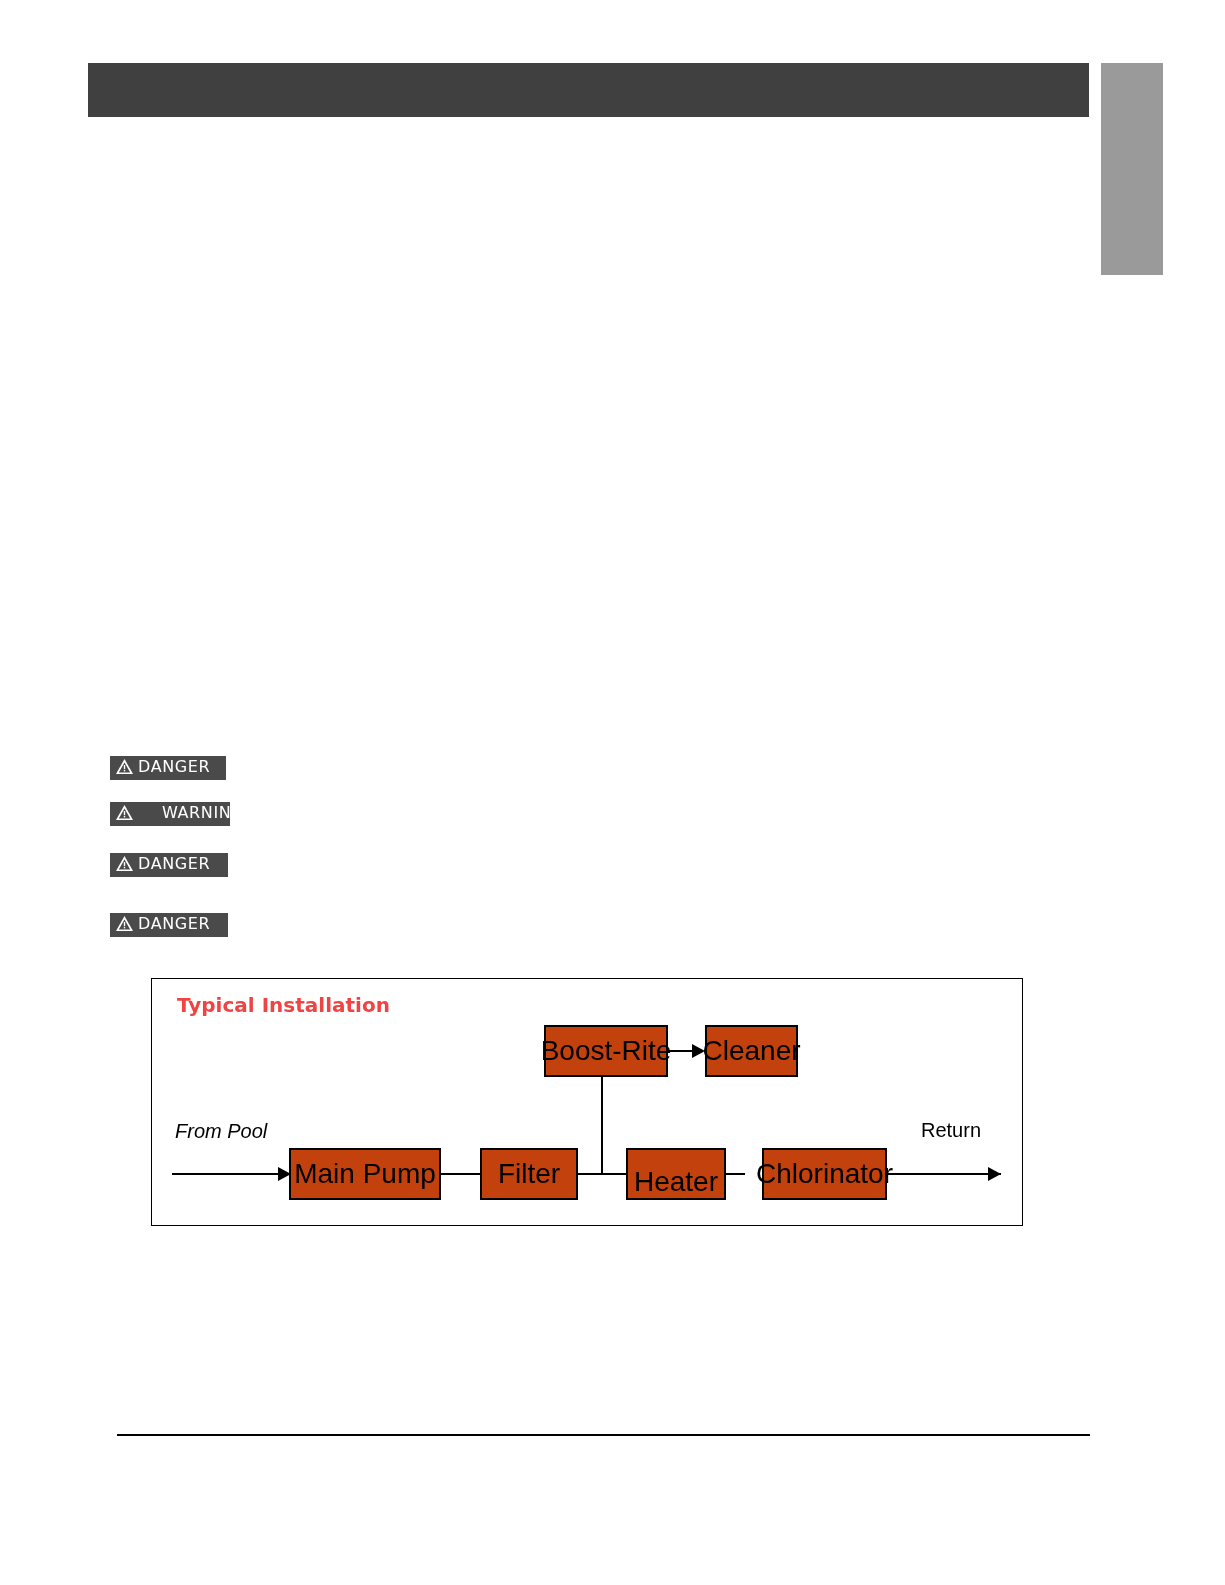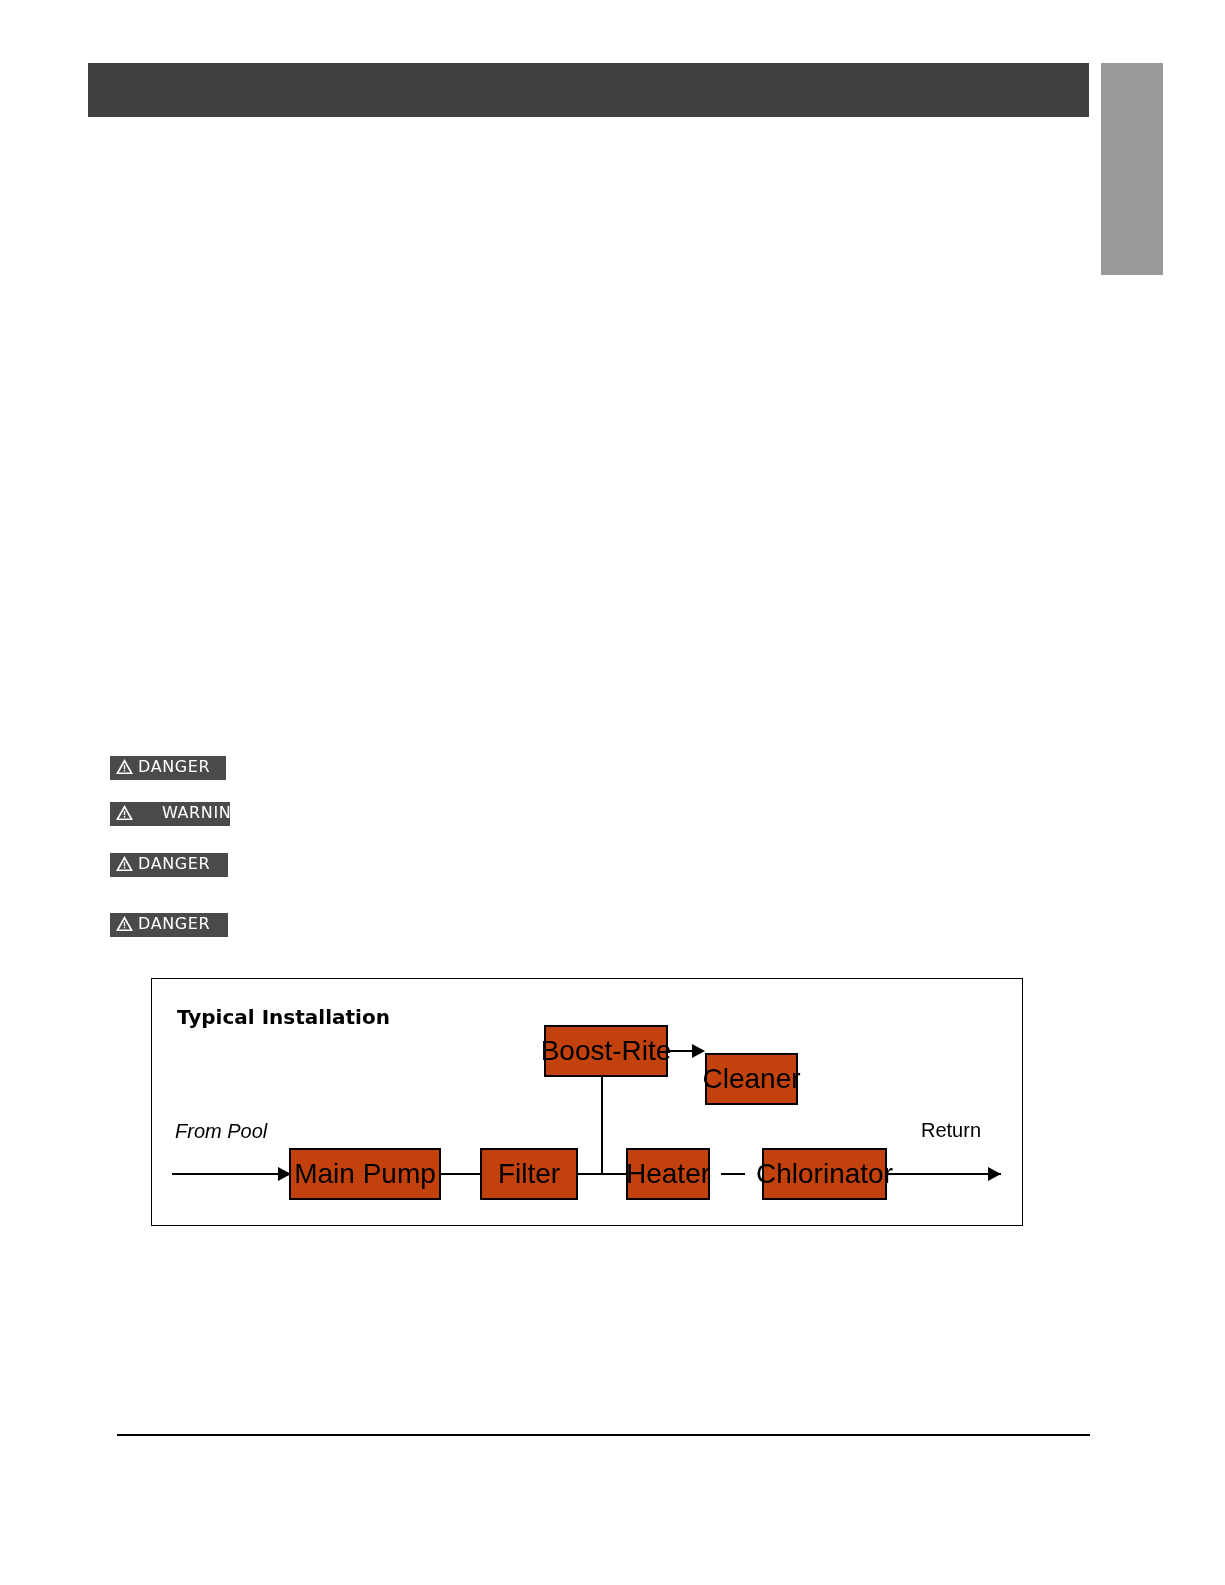--- a/index.html
+++ b/index.html
@@ -68,24 +68,24 @@
     top: 978px;
     width: 872px;
     height: 248px;
     border: 1px solid #000000;
     box-sizing: border-box;
     background: #ffffff;
   }
   #diagram-title {
     position: absolute;
     left: 25px;
-    top: 26px;
+    top: 14px;
     font-size: 20px;
     font-weight: bold;
-    color: #000000;
+    color: #ef4444;
     font-family: "DejaVu Sans", sans-serif;
   }
   .node {
     position: absolute;
     background: #c2410c;
     border: 2px solid #000000;
     box-sizing: border-box;
     display: flex;
     align-items: center;
     justify-content: center;
@@ -219,33 +219,33 @@
   <div class="line-v" style="left:449px; top:88px; height:106px;"></div>
   <div class="arrow-up" style="left:443px; top:79px;"></div>
 
   <div class="line-h" style="left:516px; top:71px; width:35px;"></div>
   <div class="arrow-right" style="left:540px; top:65px;"></div>
 
   <div class="node" style="left:392px; top:46px; width:124px; height:52px;">
     <span>Boost-Rite</span>
   </div>
 
-  <div class="node" style="left:553px; top:46px; width:93px; height:52px;margin-top:28px;">
+  <div class="node" style="left:553px; top:46px; width:93px; height:52px;">
     <span>Cleaner</span>
   </div>
 
   <div class="node" style="left:137px; top:169px; width:152px; height:52px;">
     <span>Main Pump</span>
   </div>
 
   <div class="node" style="left:328px; top:169px; width:98px; height:52px;">
     <span>Filter</span>
   </div>
 
-  <div class="node" style="left:474px; top:169px; width:84px; height:52px;">
+  <div class="node" style="left:474px; top:169px; width:100px; height:52px;align-items:flex-end;">
     <span>Heater</span>
   </div>
 
   <div class="node" style="left:610px; top:169px; width:125px; height:52px;">
     <span>Chlorinator</span>
   </div>
 
 </div>
 
 <div id="footer-rule"></div>

